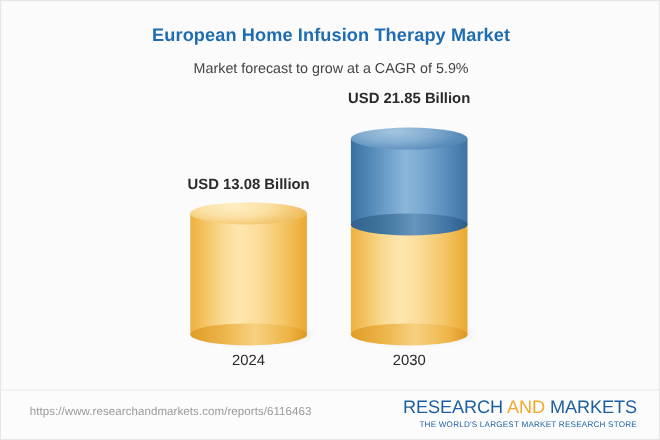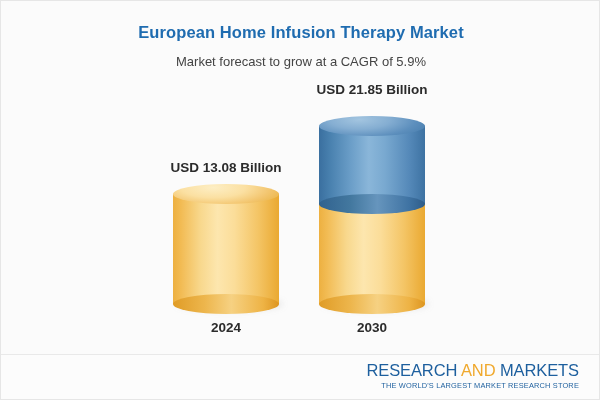--- a/index.html
+++ b/index.html
@@ -76,21 +76,21 @@
   .bar-group.g0 .value-label { bottom: 129px; }
   .bar-group.g1 .value-label { bottom: 207px; }
 
   .cat-label {
     position: absolute;
     left: 50%;
     transform: translateX(-50%);
     bottom: -31px;
     white-space: nowrap;
     font-size: 13.5px;
-    font-weight: bold;
+    font-weight: normal;
     color: #2b2b2b;
   }
 
   .cyl-shadow {
     position: absolute;
     left: 4px;
     bottom: -7px;
     width: 106px;
     height: 14px;
     border-radius: 50%;
@@ -231,19 +231,20 @@
         <div class="body"></div>
         <div class="foot"></div>
         <div class="cap"></div>
       </div>
       <div class="cat-label">2030</div>
     </div>
 
   </div>
 
   <div class="footer">
+    <div class="footer-url">https://www.researchandmarkets.com/reports/6116463</div>
     <div class="logo">
       <div class="logo-main"><span>RESEARCH</span><span class="gold"> <span>AND</span> </span><span>MARKETS</span></div>
       <div class="logo-tag">THE WORLD'S LARGEST MARKET RESEARCH STORE</div>
     </div>
   </div>
 
 </div>
 
 </body></html>

